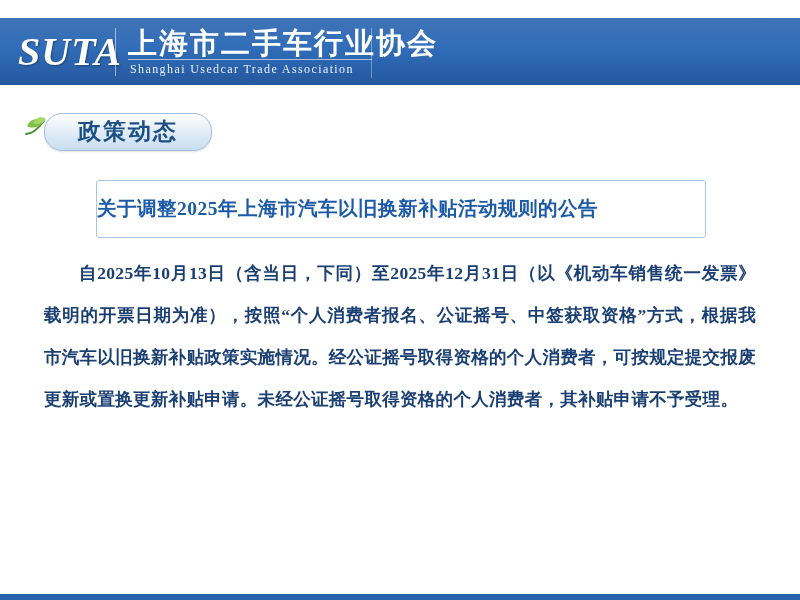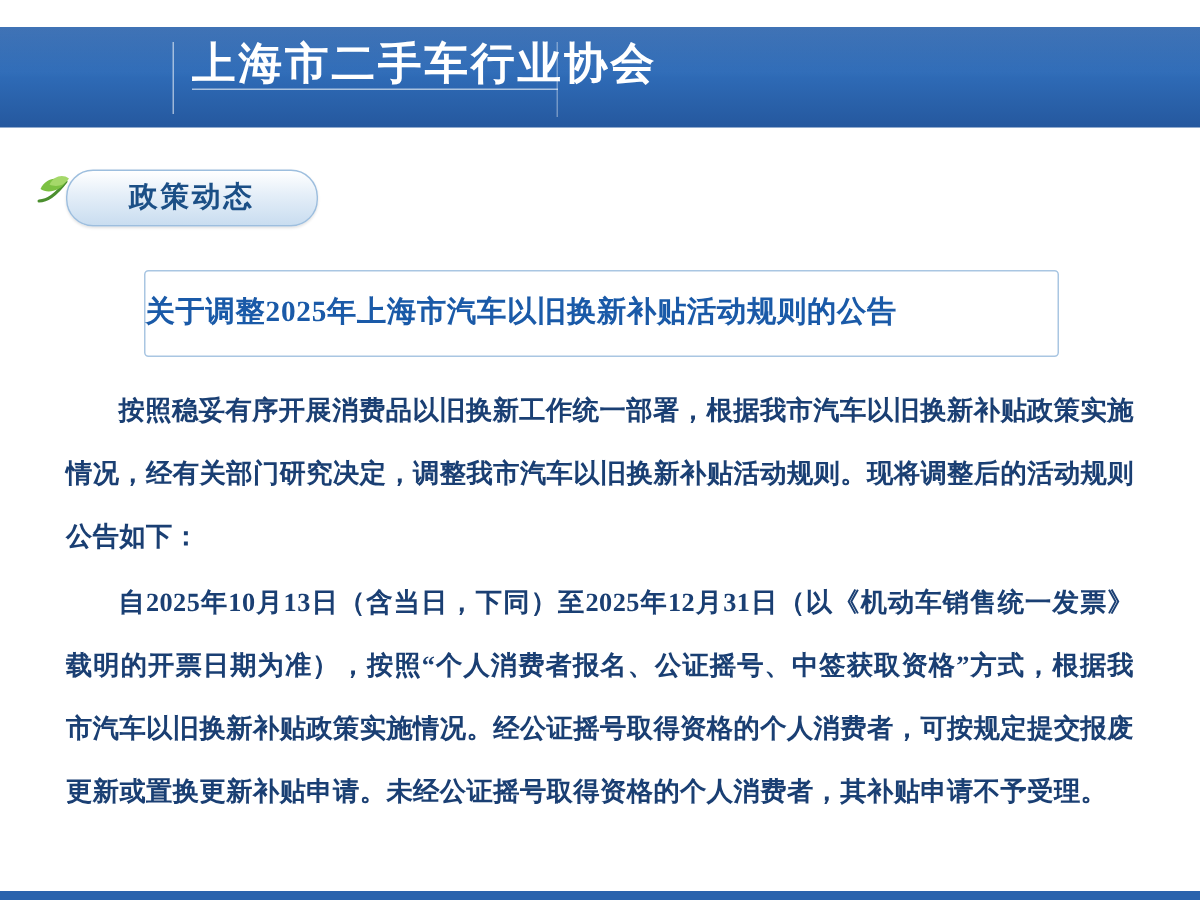--- a/index.html
+++ b/index.html
@@ -116,21 +116,21 @@
   .section-tab-label {
     position: absolute;
     left: 0;
     top: 0;
     width: 166px;
     height: 36px;
     line-height: 36px;
     text-align: center;
     font-family: "Liberation Serif", serif;
     font-weight: bold;
-    font-size: 19px;
+    font-size: 23px;
     letter-spacing: 2px;
     color: #1b4f86;
   }
   .leaf-icon {
     position: absolute;
     left: 0;
     top: 2px;
     width: 34px;
     height: 22px;
   }
@@ -189,39 +189,40 @@
     bottom: 0;
     width: 800px;
     height: 6px;
     background: #2a63ad;
   }
 </style>
 </head>
 <body>
 
 <div class="header-banner">
+  <div class="logo-suta">SUTA</div>
   <div class="logo-divider"></div>
   <div class="org-cn">上海市二手车行业协会</div>
   <div class="org-rule"></div>
+  <div class="org-en">Shanghai Usedcar Trade Association</div>
   <div class="org-rule2"></div>
 </div>
 
 <div class="section-tab-wrap">
   <svg class="leaf-icon" viewBox="0 0 34 22" xmlns="http://www.w3.org/2000/svg">
     <path d="M4 19 C10 19 16 14 22 6" stroke="#4b8f2f" stroke-width="2" fill="none" stroke-linecap="round"></path>
     <path d="M22 6 C16 2 8 4 5 11 C9 14 18 13 22 6 Z" fill="#7cc142"></path>
     <path d="M24 4 C20 1 14 2 11 8 C15 10 21 9 24 4 Z" fill="#a5d86a"></path>
   </svg>
   <div class="section-tab">
     <div class="section-tab-label">政策动态</div>
   </div>
 </div>
 
 <div class="title-box">
   <div class="title-text">关于调整2025年上海市汽车以旧换新补贴活动规则的公告</div>
 </div>
 
 <div class="body-text">
-  <p class="para">按照稳妥有序开展消费品以旧换新工作统一部署，根据我市汽车以旧换新补贴政策实施情况，经有关部门研究决定，调整我市汽车以旧换新补贴活动规则。现将调整后的活动规则公告如下：</p>
   <p class="para">自2025年10月13日（含当日，下同）至2025年12月31日（以《机动车销售统一发票》载明的开票日期为准），按照“个人消费者报名、公证摇号、中签获取资格”方式，根据我市汽车以旧换新补贴政策实施情况。经公证摇号取得资格的个人消费者，可按规定提交报废更新或置换更新补贴申请。未经公证摇号取得资格的个人消费者，其补贴申请不予受理。</p>
 </div>
 
 <div class="bottom-accent"></div>
 
 </body></html>

